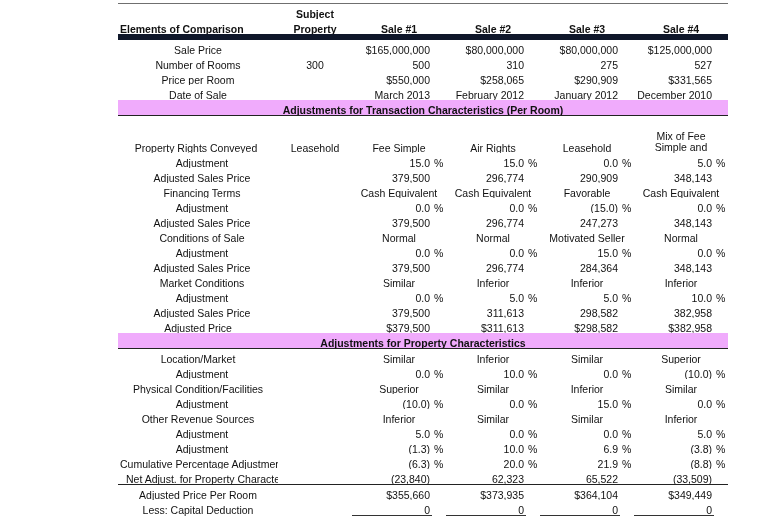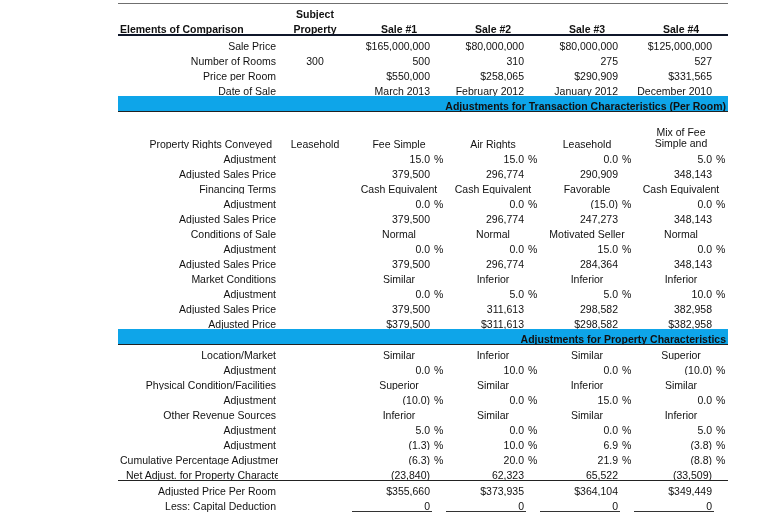--- a/index.html
+++ b/index.html
@@ -28,44 +28,44 @@
     vertical-align:bottom;
     white-space:nowrap;
     overflow:hidden;
   }
   
   col.c-label{width:160px;}
   col.c-subject{width:74px;}
   col.c-val{width:80px;}
   col.c-pct{width:14px;}
 
-  .lbl{text-align:right;}
+  .lbl{text-align:center;}
   .lbl.indent{padding-left:10px;}
   .lbl.indent2{padding-left:8px;}
   .num{text-align:right;}
   .ctr{text-align:center;}
   .pct{text-align:left;padding-left:2px;}
   .b{font-weight:bold;}
 
   .hdr-top{height:15px;}
   .hdr-row td{font-weight:bold;text-align:center;}
   .hdr-row td.lbl{text-align:left;}
 
   .topline{border-top:1px solid #6f6f6f;}
-  .underhdr td{border-bottom:2px solid #0f172a;}
+  .underhdr td{border-bottom:6px solid #0f172a;}
   .uline{border-bottom:1px solid #222;}
   .uline-thin{border-bottom:1px solid #333;}
 
   .band{
     position:relative;
   }
   .band td{
     font-weight:bold;
     border-bottom:1.4px solid #222;
-    background:#0ea5e9;
+    background:#f0abfc;
     height:13px;
     vertical-align:bottom;
     margin-top:24px;
   }
   .spacer td{height:9px;border:none;}
   .wrapcell{
     display:block;
     text-align:center;
     line-height:11px;
   }

